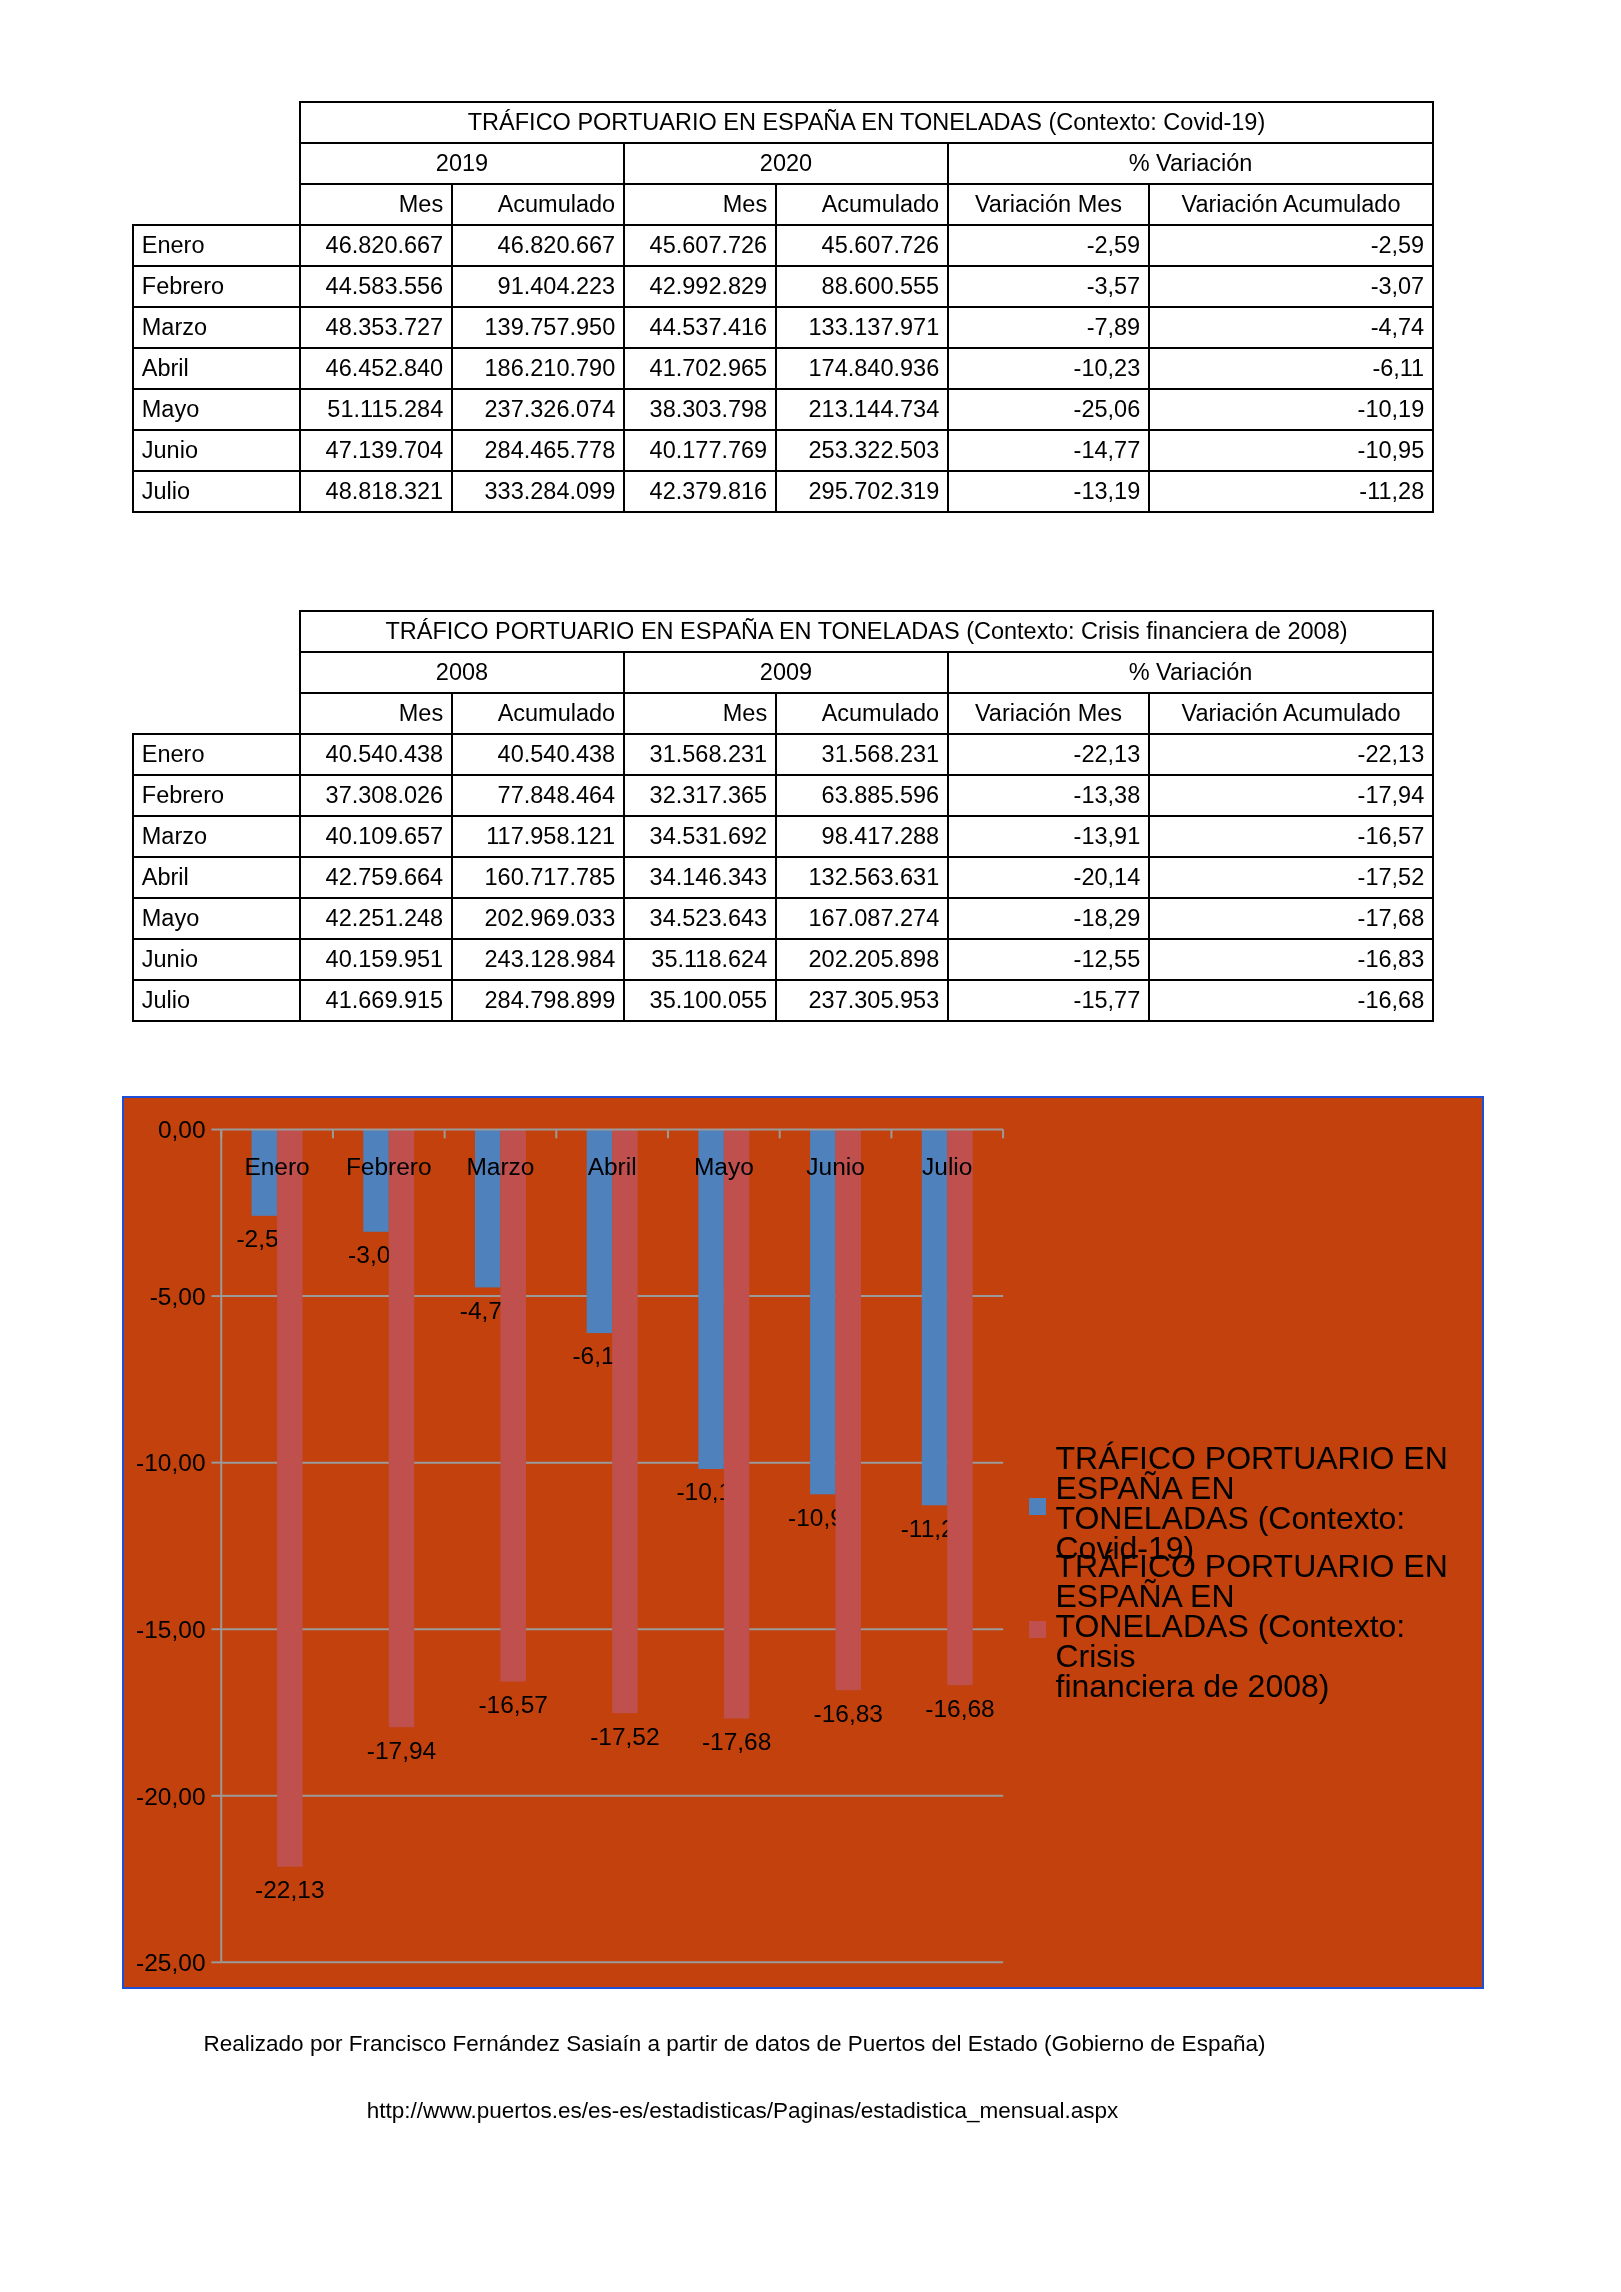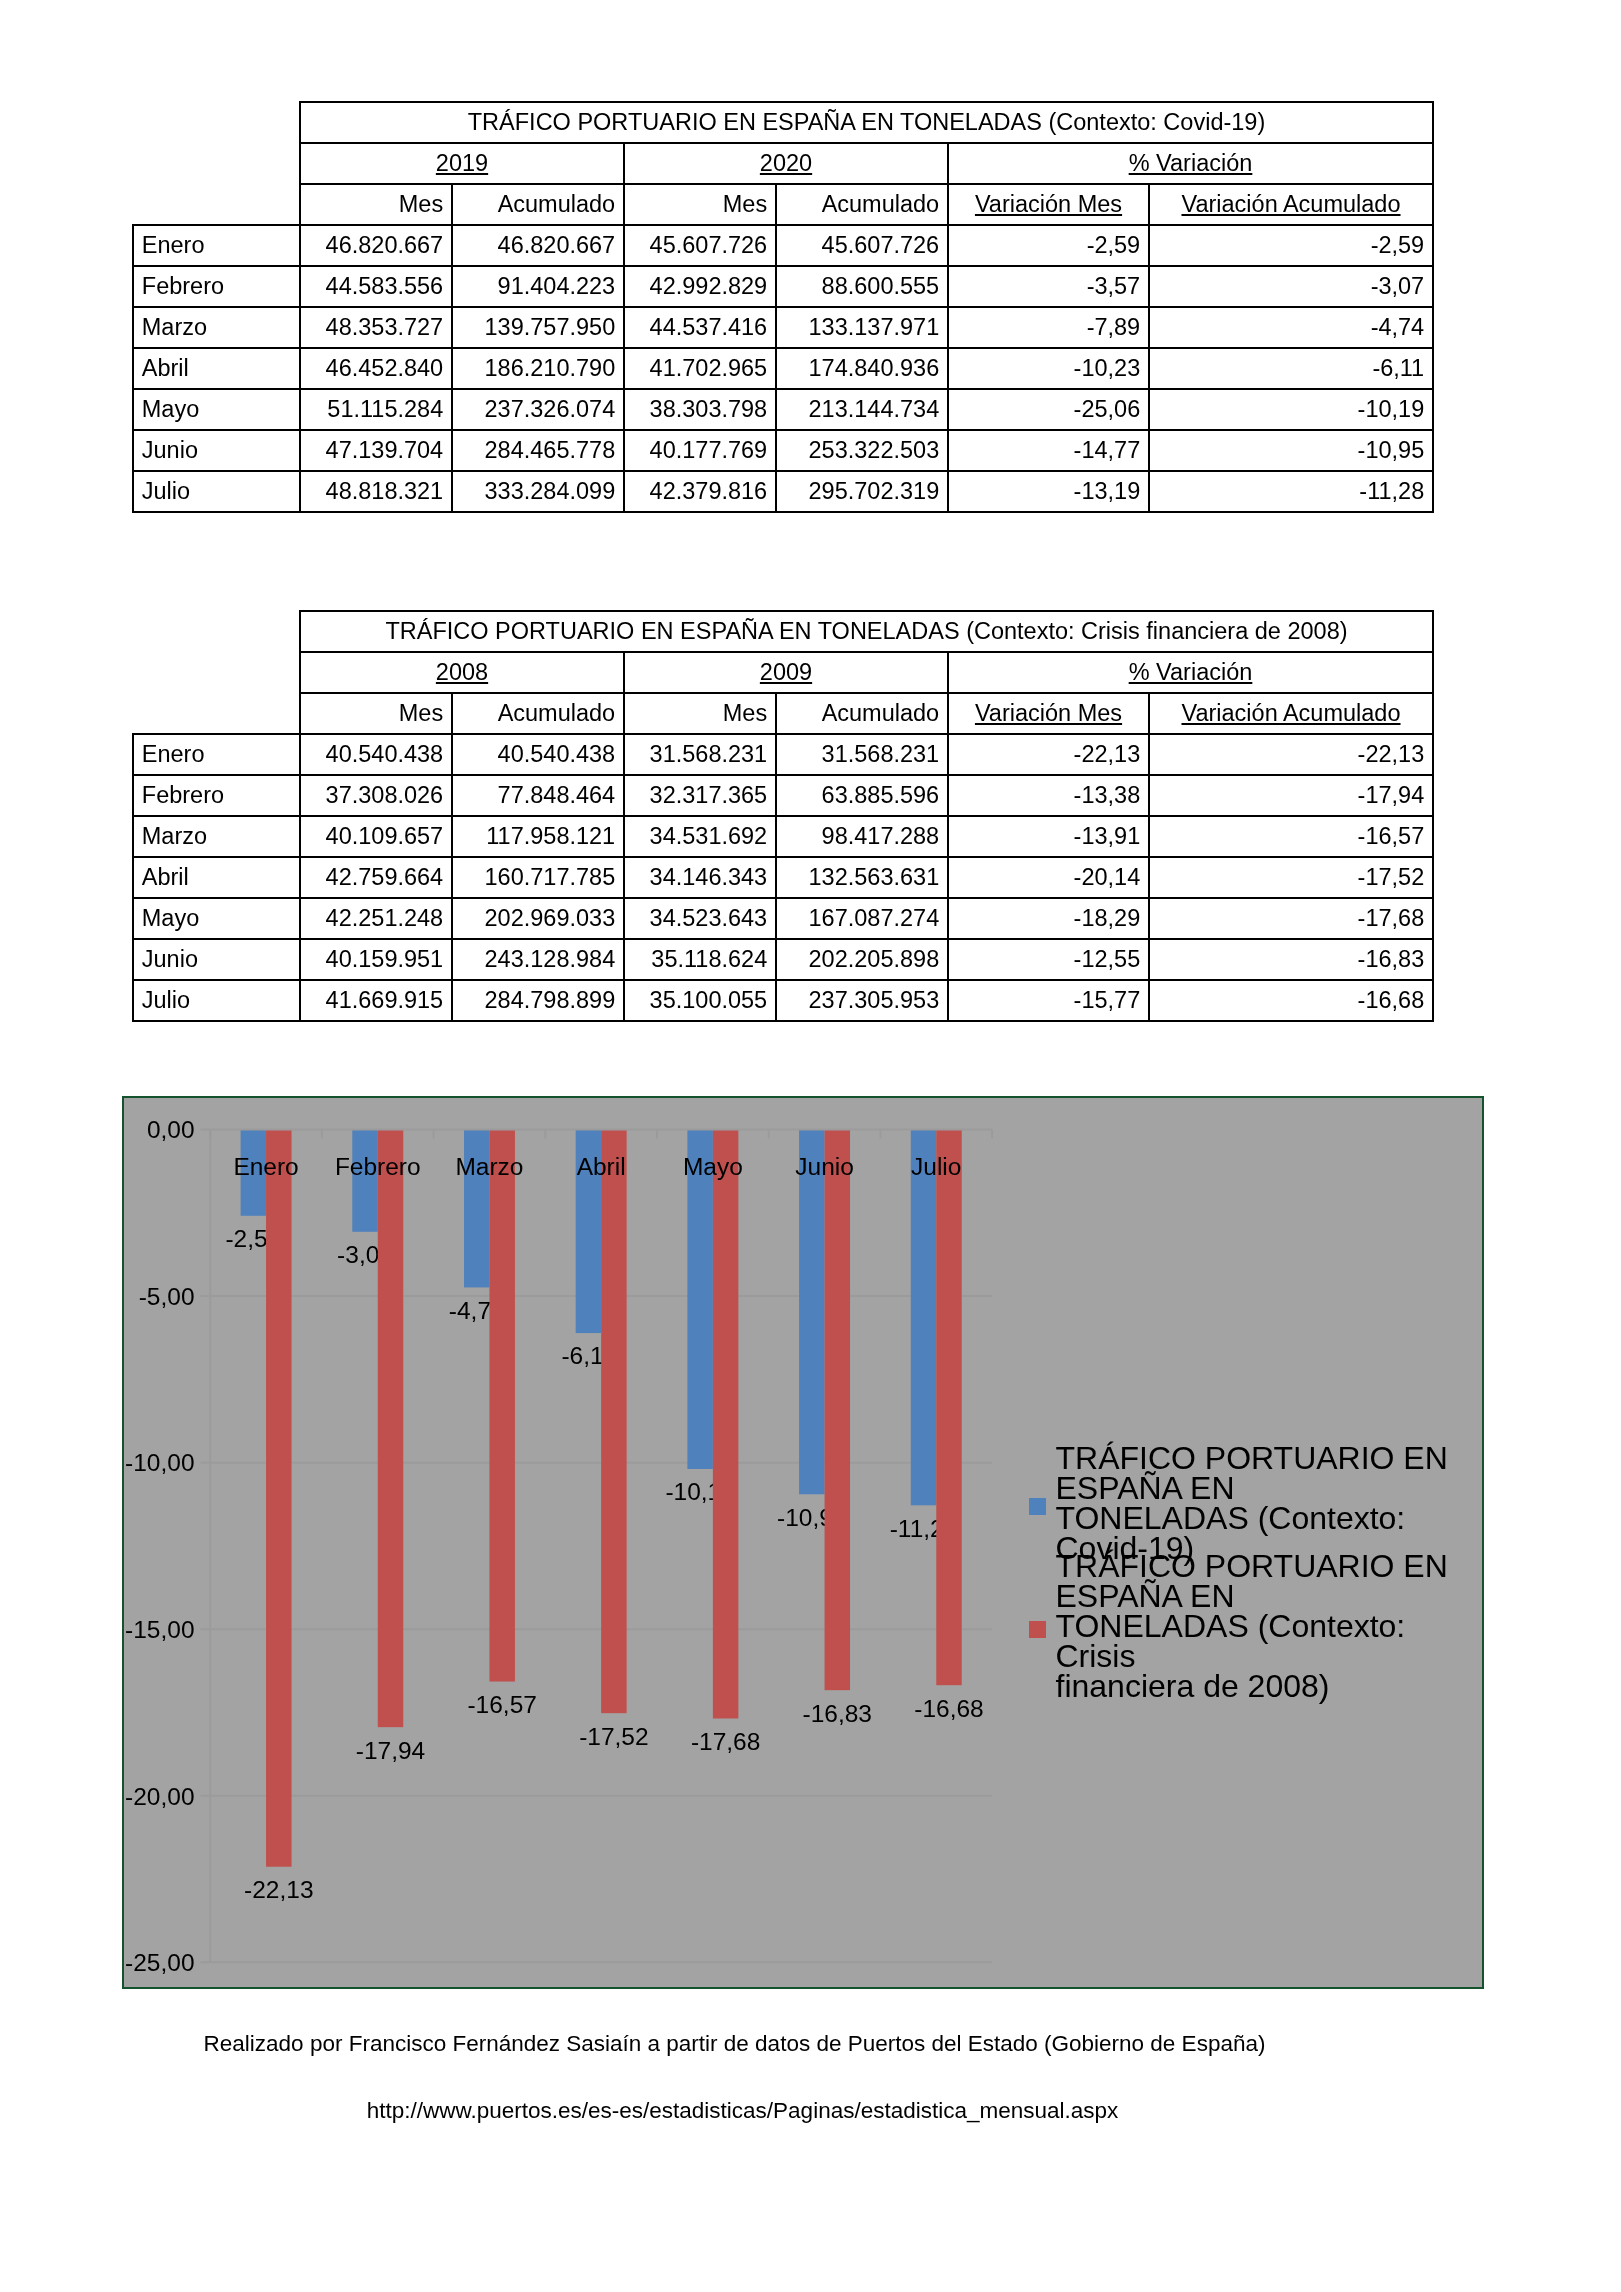--- a/index.html
+++ b/index.html
@@ -9,28 +9,28 @@
   }
   
   .tbl { position:absolute; }
   .tbl table { border-collapse:collapse; table-layout:fixed; }
   .tbl td {
     border:2px solid #000; height:39px; padding:0 7.8px;
     font-size:23.5px; line-height:39px; white-space:nowrap; overflow:hidden;
   }
   .tbl td.nb { border:none; background:transparent; }
   .tbl td.title { text-align:center; }
-  .tbl td.ctr { text-align:center;text-decoration:underline; }
+  .tbl td.ctr { text-align:center; }
   .tbl td.rgt { text-align:right;border-radius:16px; }
   .tbl td.mon { text-align:left; }
   .tbl td.num { text-align:right; }
   
   #chart {
     position:absolute; left:122px; top:1096px; width:1362px; height:893px;
-    border:2px solid #14532d; box-sizing:border-box; background:#a3a3a3;
+    border:2px solid #1d4ed8; box-sizing:border-box; background:#c2410c;padding-left:11px;
   }
   #chart svg { display:block; }
   .axis-lab, .cat-lab, .data-lab {
     font-family:"Liberation Sans", sans-serif; font-size:25px; fill:#000;
   }
   .legend-entry {
     position:absolute; display:flex; align-items:center; width:461px;
     font-size:32px; line-height:30px;
   }
   .legend-entry .sw {

